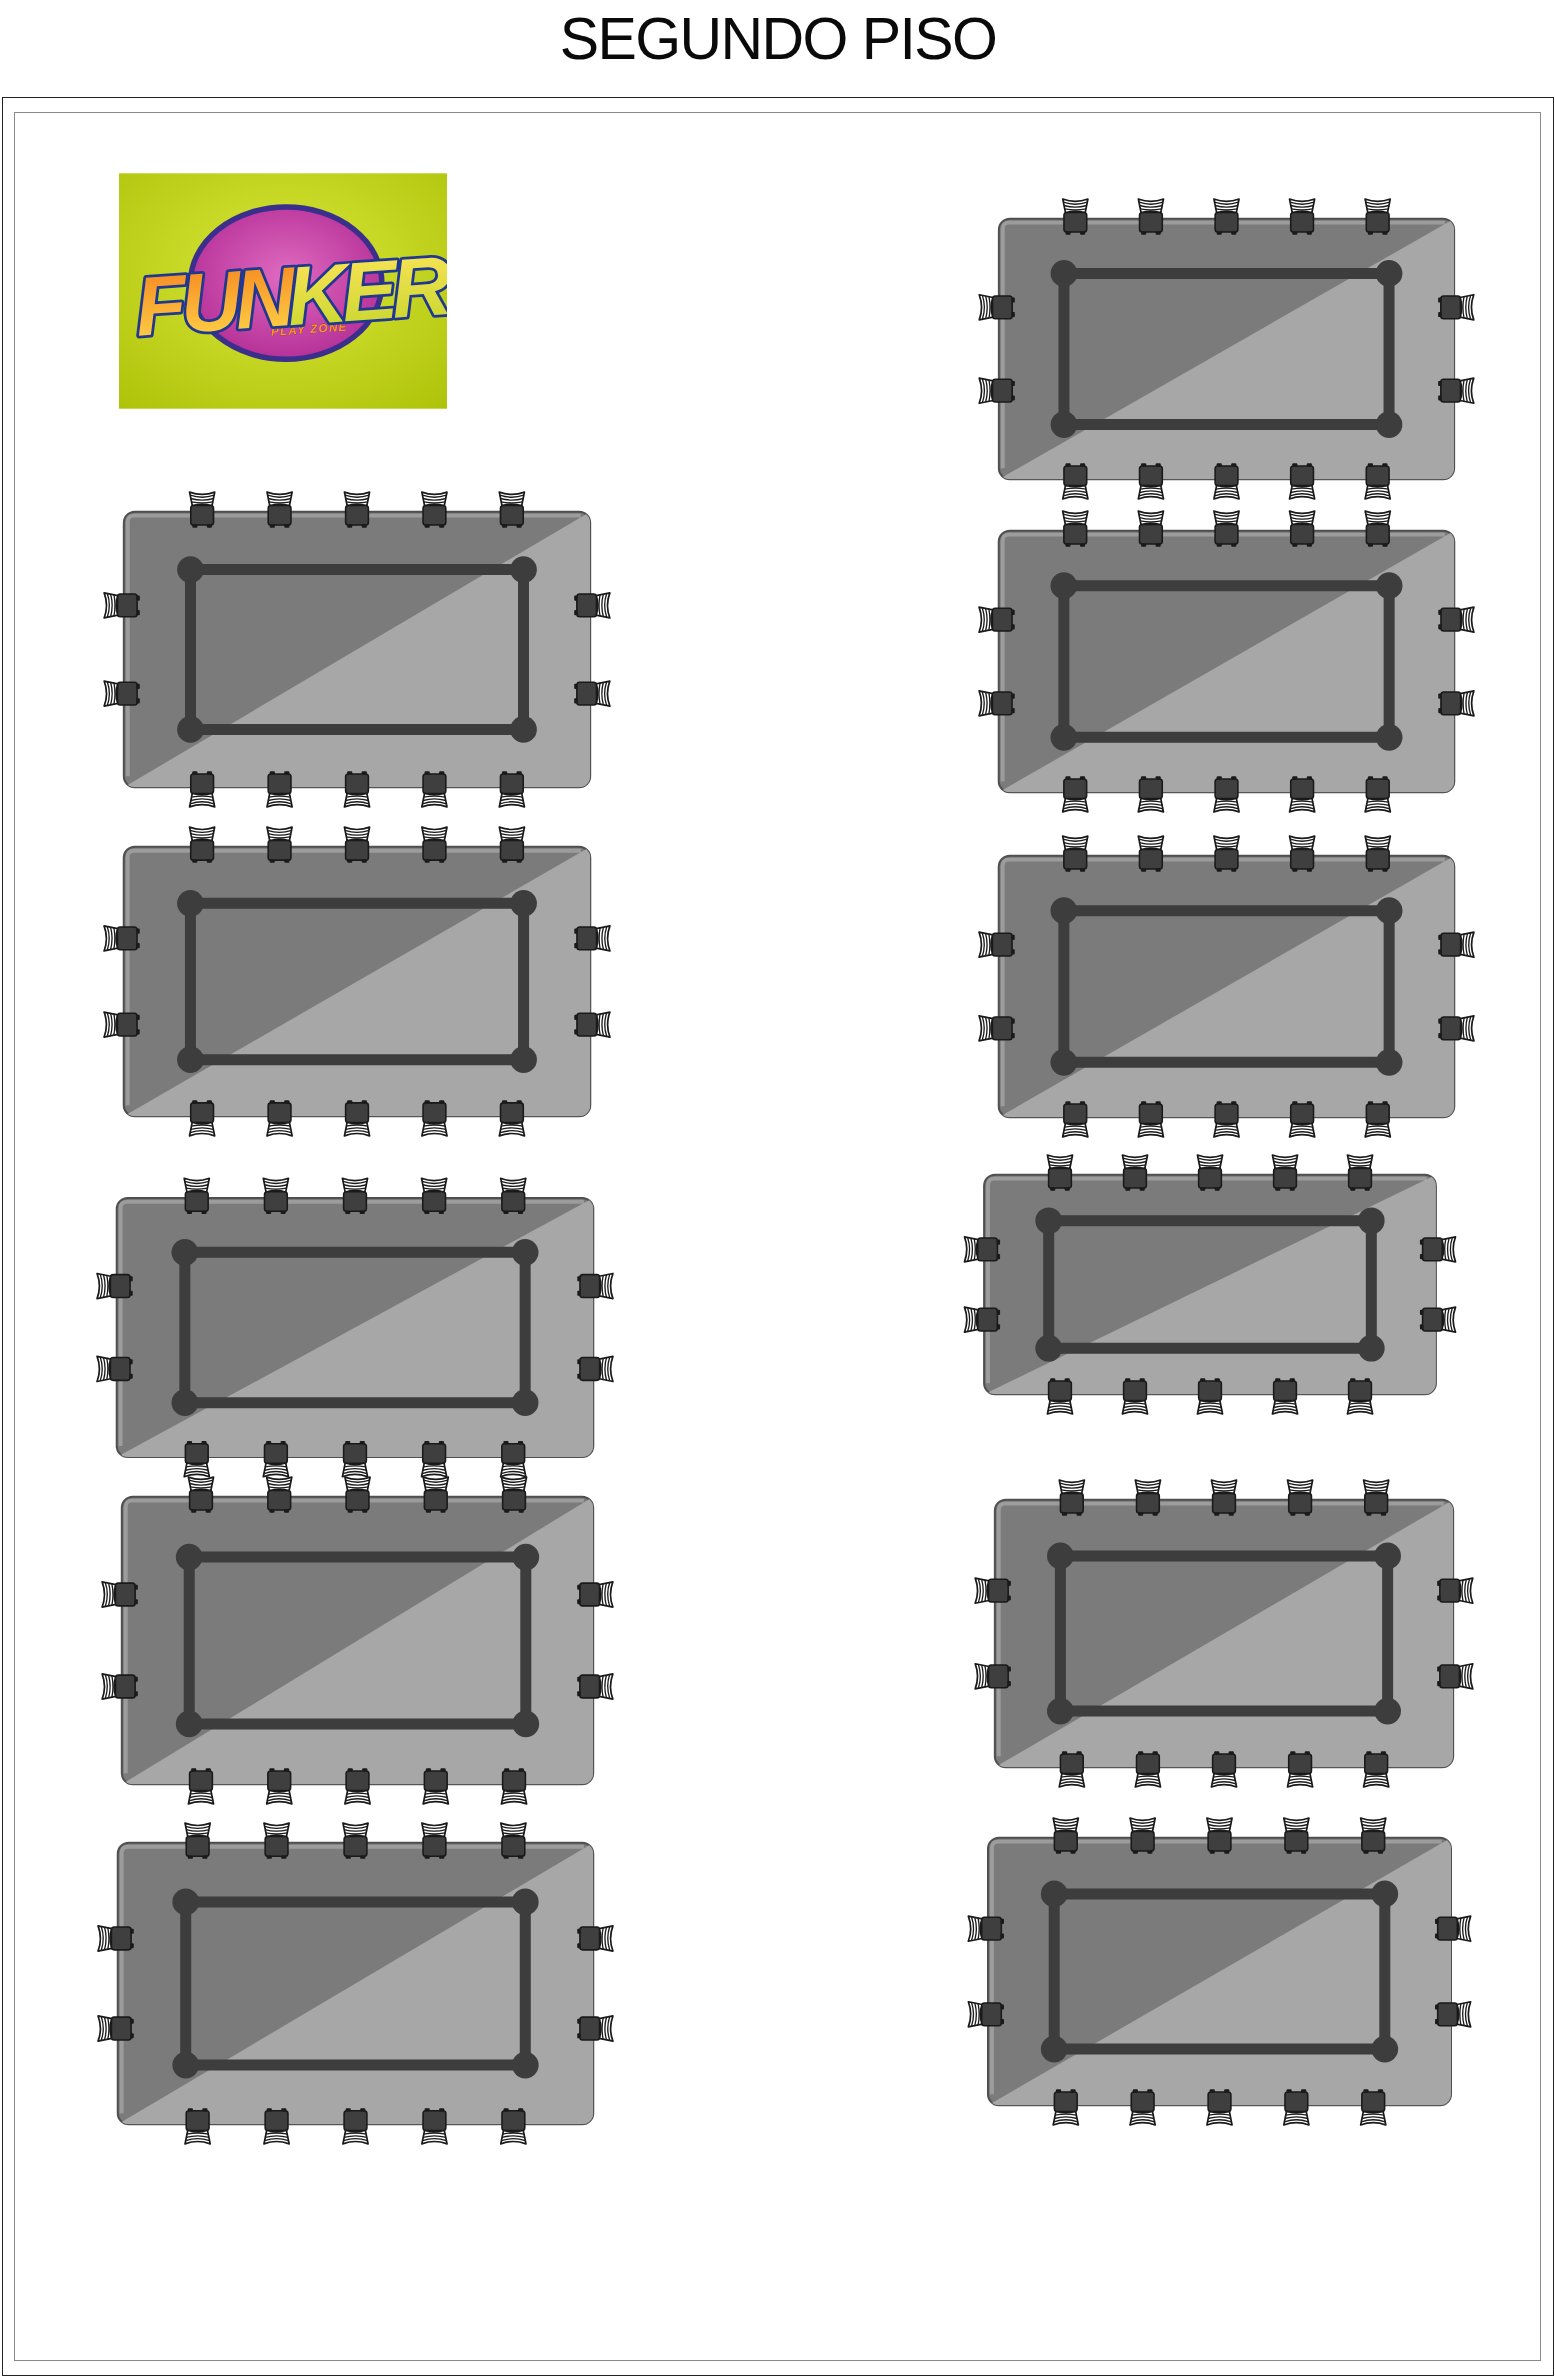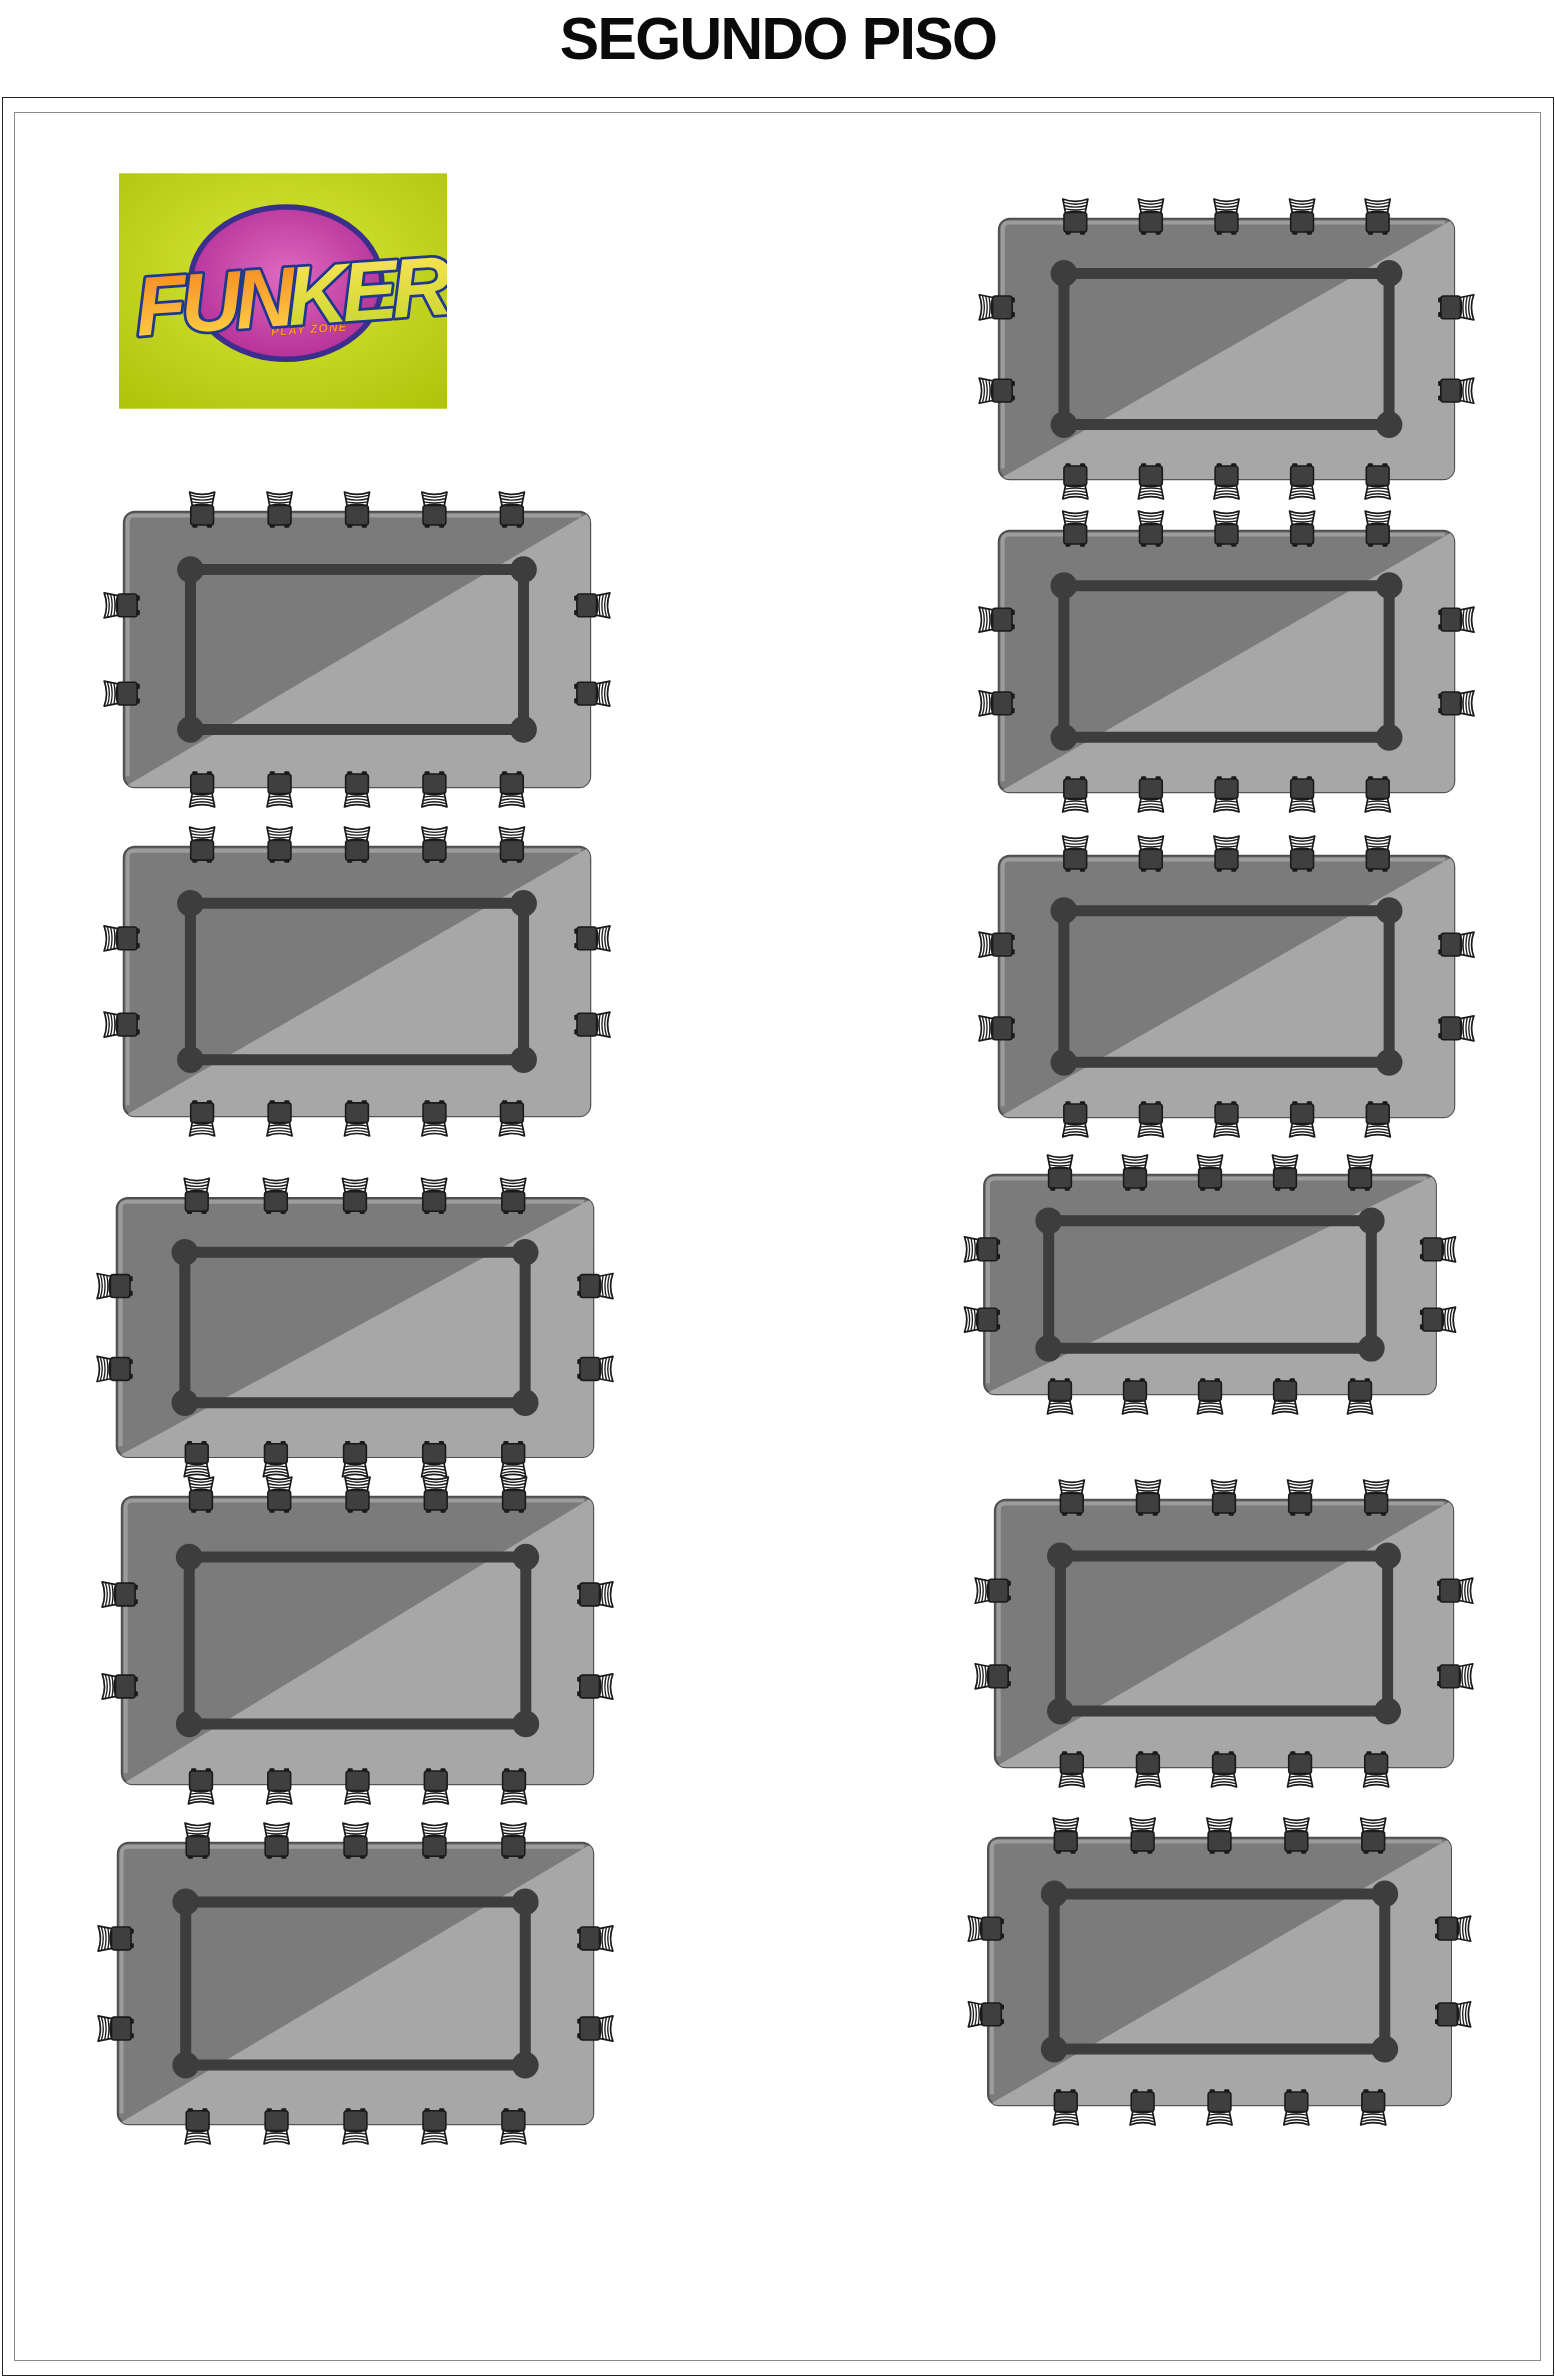--- a/index.html
+++ b/index.html
@@ -3,21 +3,21 @@
 <meta charset="utf-8">
 <style>
   html,body{margin:0;padding:0;}
   body{
     width:1556px;height:2377px;position:relative;background:#ffffff;
     font-family:"Liberation Sans",sans-serif;overflow:hidden;
   }
   .page{position:absolute;inset:0;background:#ffffff;}
   .title{
     position:absolute;top:4.7px;left:0;width:100%;text-align:center;
-    font-size:59px;font-weight:700;letter-spacing:-1.6px;color:#0a0a0a;white-space:nowrap;
+    font-size:59px;font-weight:400;letter-spacing:-1.6px;color:#0a0a0a;white-space:nowrap;
   }
   .outer-border{position:absolute;left:1.6px;top:97px;right:1.6px;bottom:0.8px;border:1.6px solid #232323;}
   .inner-border{position:absolute;left:14px;top:112px;width:1525px;height:2247px;border:1.6px solid #8a8a8a;}
   .logo{position:absolute;left:119px;top:173px;width:328px;height:236px;}
   #plan svg{position:absolute;}
 </style>
 </head>
 <body>
 
 <div class="page">

